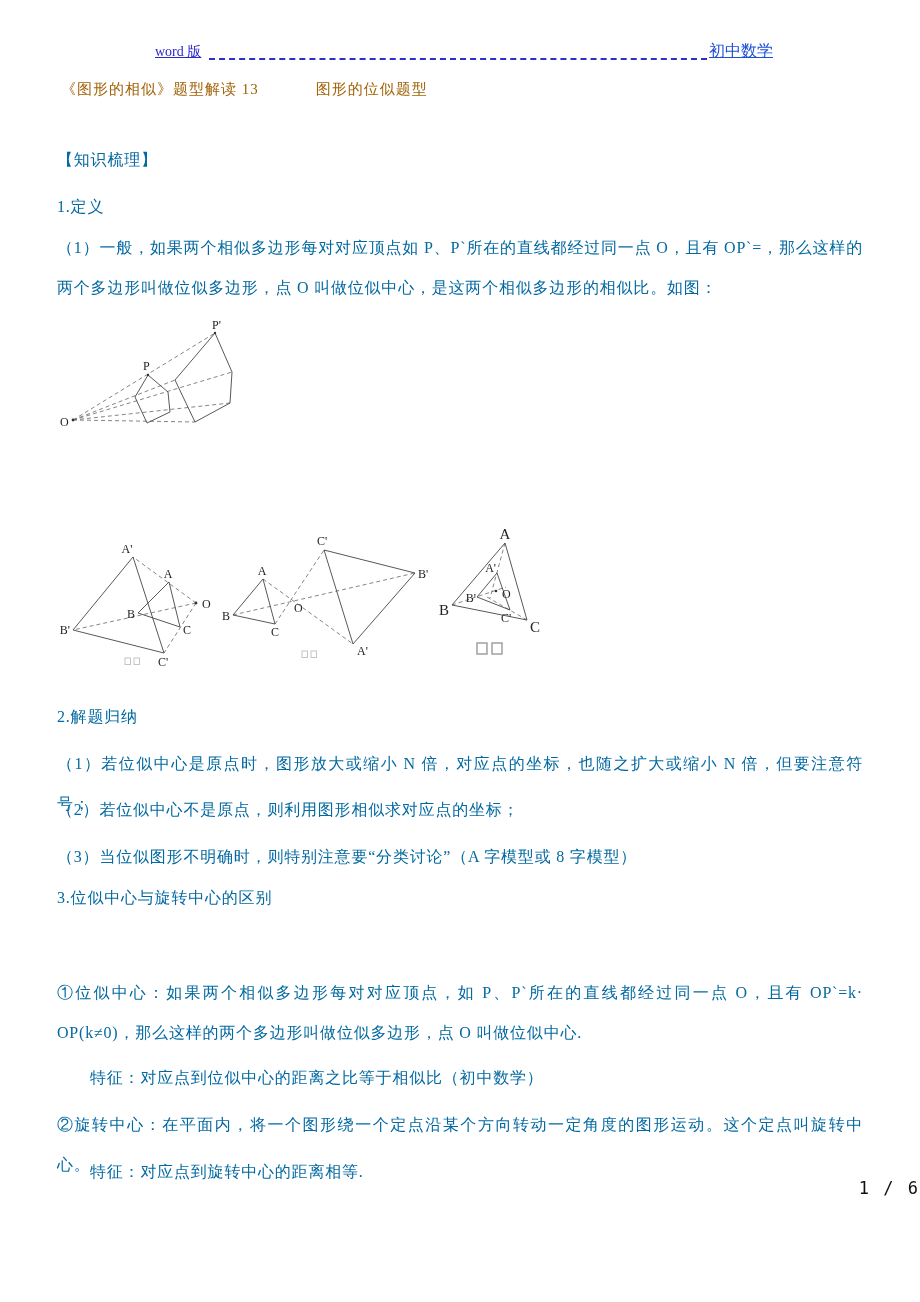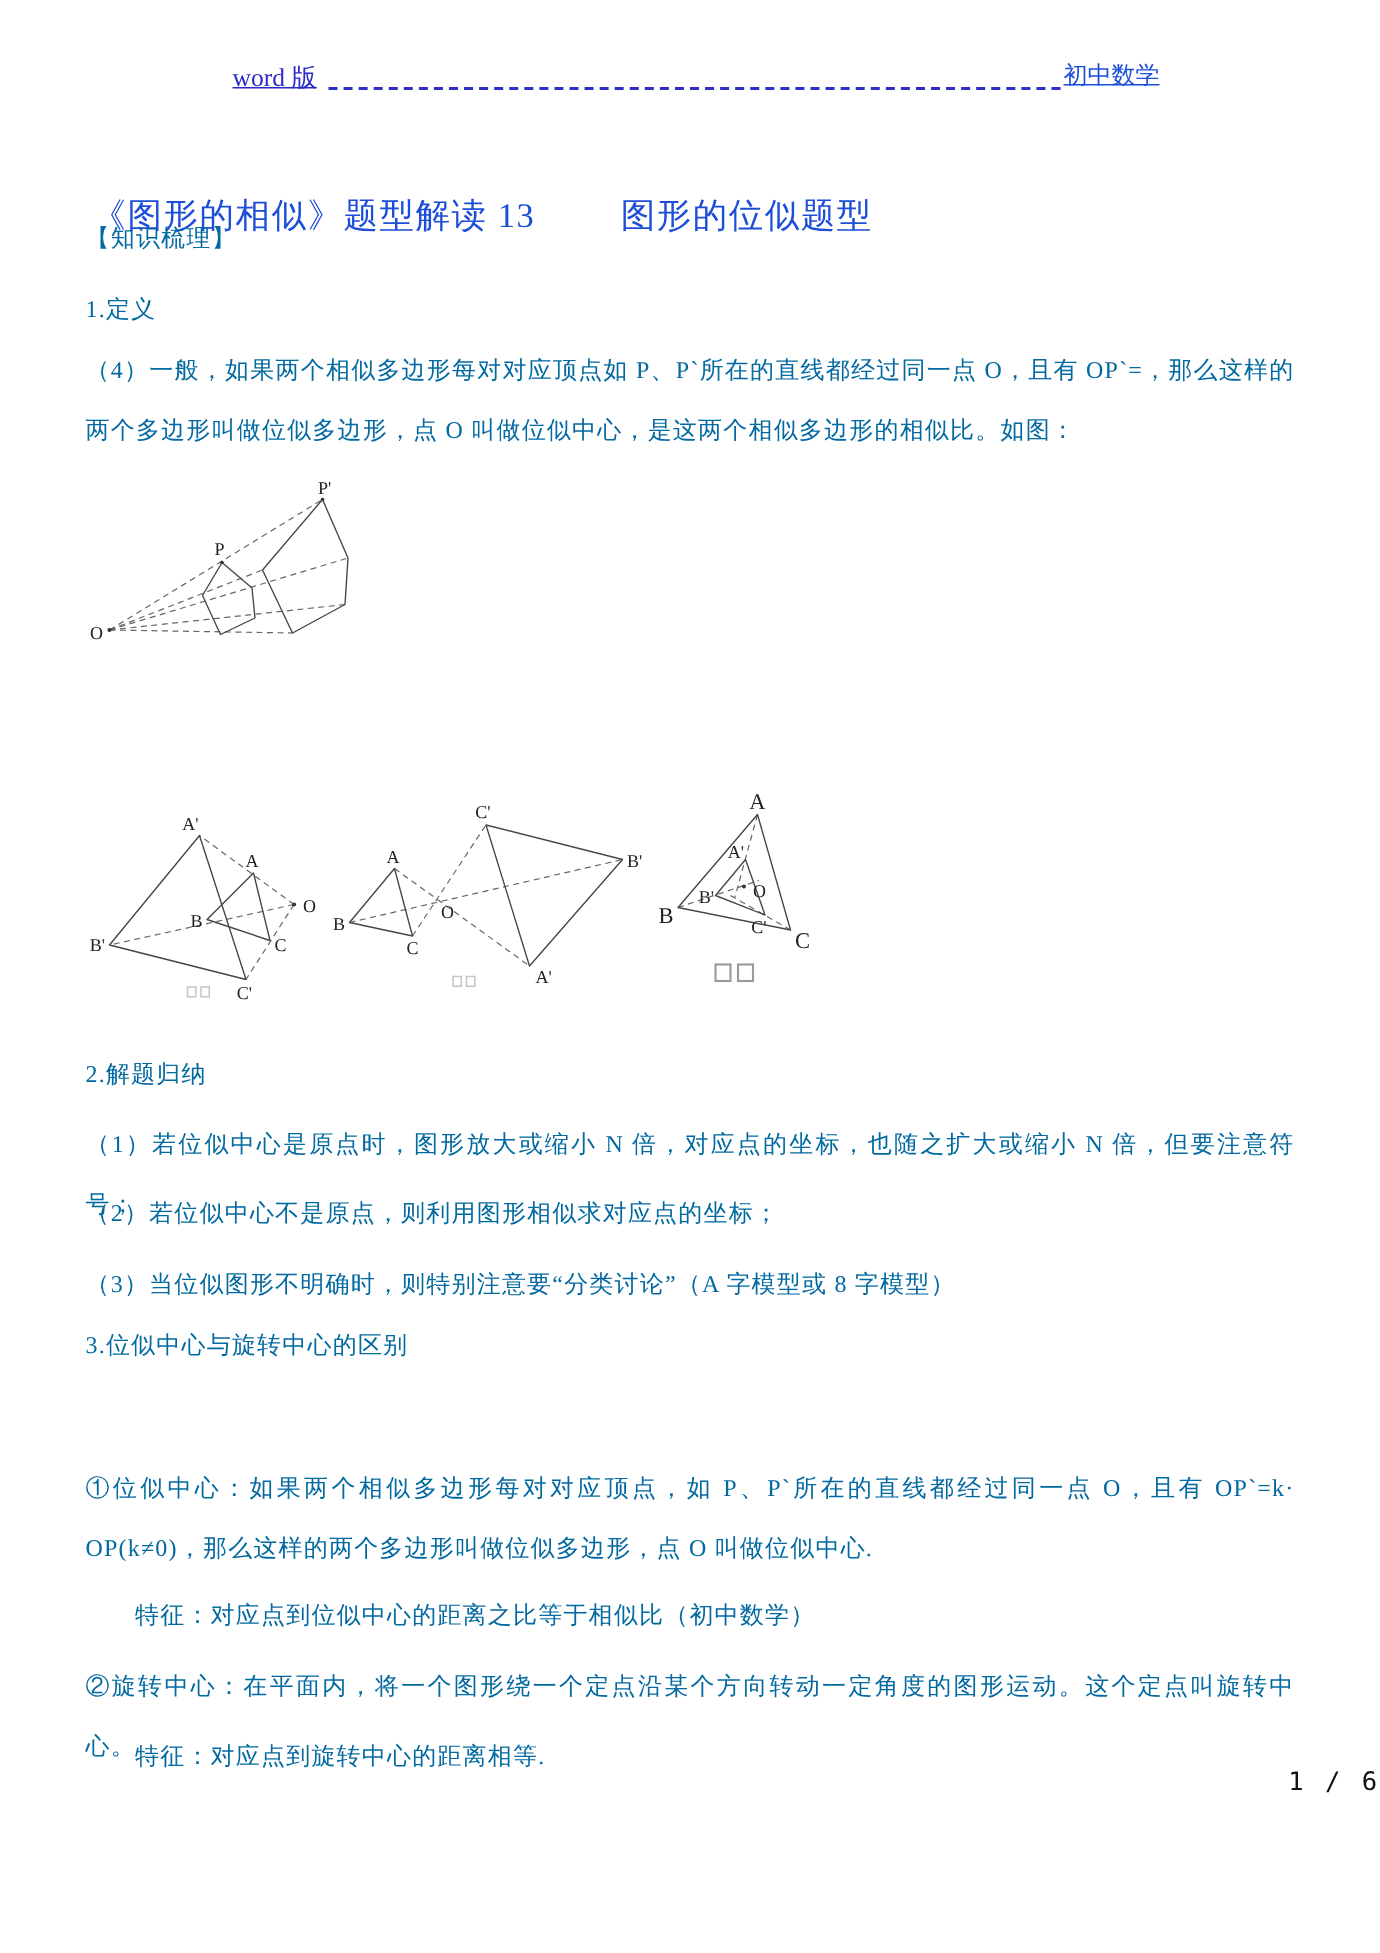--- a/index.html
+++ b/index.html
@@ -7,34 +7,34 @@
     position:relative; width:920px; height:1302px; background:#ffffff;
     font-family:"Liberation Serif","DejaVu Serif",serif; color:#1b1b1b;
     overflow:hidden;
   }
   
   .hdr {
     position:absolute; top:38px; left:155px; width:618px;
     display:flex; align-items:flex-end;
   }
   .hdr-left {
-    font-size:17px; color:#2a2ac8; text-decoration:underline;
+    font-size:14px; color:#2a2ac8; text-decoration:underline;
     white-space:nowrap; line-height:24px;
   }
   .hdr-dashes {
     flex:1; height:0; border-bottom:2px dashed #2e2ecb; margin:0 2px 4px 8px;
   }
   .hdr-right {
     font-size:16px; font-weight:normal; color:#1d4ed8; text-decoration:underline;
     white-space:nowrap; line-height:26px;
   }
   
   .title {
-    position:absolute; top:80px; left:61px; font-size:23px; color:#1d4ed8;
-    letter-spacing:1px; white-space:nowrap;margin-top:48px;
+    position:absolute; top:80px; left:61px; font-size:15px; color:#a16207;
+    letter-spacing:1px; white-space:nowrap;
   }
   .title .t2 { margin-left:57px; }
   
   .line {
     position:absolute; left:57px; width:806px;
     font-size:16px; letter-spacing:0.8px; line-height:40px;
     text-align:justify; color:#0369a1;
   }
   .indent { left:90px; width:773px; }
   .footer {
@@ -62,21 +62,21 @@
     <span class="hdr-dashes"></span>
     <span class="hdr-right">初中数学</span>
   </div>
 
   <div class="title">
     <span class="t1">《图形的相似》题型解读 13</span><span class="t2">图形的位似题型</span>
   </div>
 
   <div class="line" style="top:140px">【知识梳理】</div>
   <div class="line" style="top:187px">1.定义</div>
-  <div class="line" style="top:228px">（4）一般，如果两个相似多边形每对对应顶点如 P、P`所在的直线都经过同一点 O，且有 OP`=，那么这样的两个多边形叫做位似多边形，点 O 叫做位似中心，是这两个相似多边形的相似比。如图：</div>
+  <div class="line" style="top:228px">（1）一般，如果两个相似多边形每对对应顶点如 P、P`所在的直线都经过同一点 O，且有 OP`=，那么这样的两个多边形叫做位似多边形，点 O 叫做位似中心，是这两个相似多边形的相似比。如图：</div>
 
   <svg class="fig" style="left:60px; top:318px;" width="245" height="132" viewBox="0 0 245 132">
     <g>
       <line class="dash" x1="13" y1="102" x2="155" y2="15"></line>
       <line class="dash" x1="13" y1="102" x2="172" y2="54"></line>
       <line class="dash" x1="13" y1="102" x2="170" y2="85"></line>
       <line class="dash" x1="13" y1="102" x2="135" y2="104"></line>
       <line class="dash" x1="13" y1="102" x2="115" y2="62"></line>
     </g>
     <polygon class="solid" points="88,57 108,74 110,94 87,105 75,79"></polygon>

